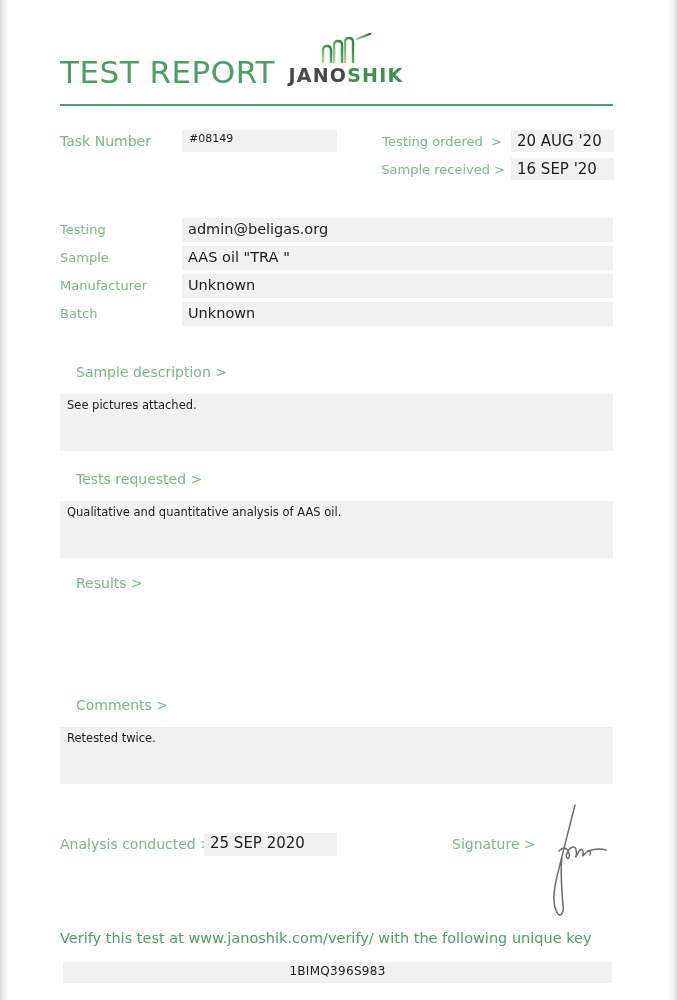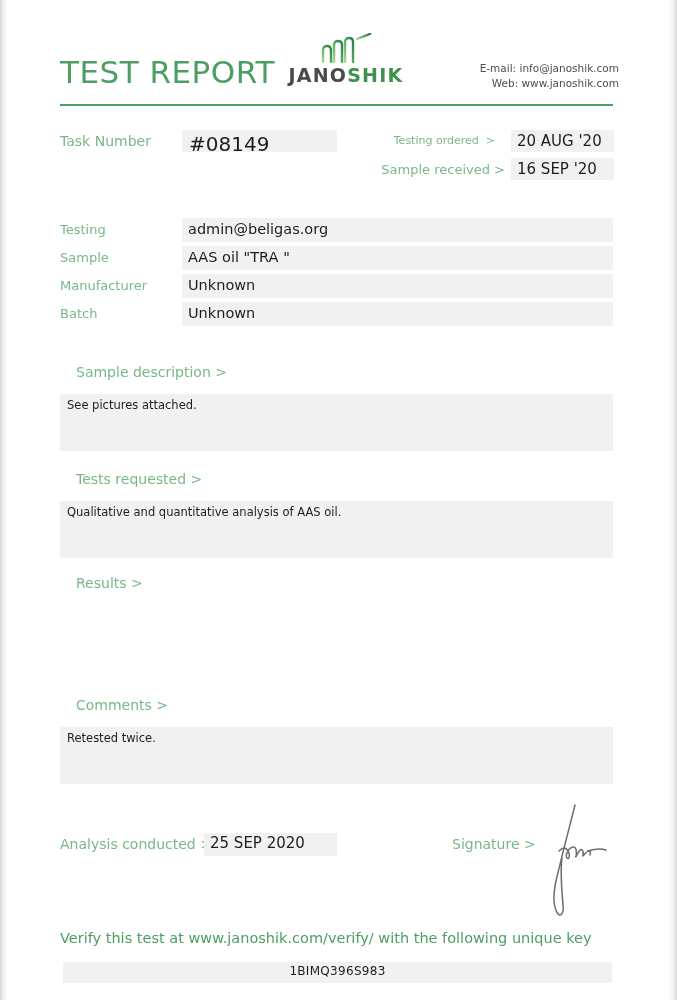--- a/index.html
+++ b/index.html
@@ -89,23 +89,23 @@
   }
   .val-txt {
     position: absolute;
     font-size: 14px;
     color: #1d1d1d;
   }
 
   
   #task-label   { position: absolute; left: 60px;  top: 133px; font-size: 14px; color: #79b887; }
   #task-box     { left: 182px; top: 130px; width: 155px; height: 22px; }
-  #task-value   { left: 189px; top: 132px; font-size: 20px; }
-
-  #ordered-label  { position: absolute; right: 182px; top: 134px; font-size: 11px; color: #79b887; white-space: nowrap;}
+  #task-value   { left: 189px; top: 132px; font-size: 11px; }
+
+  #ordered-label  { position: absolute; right: 175px; top: 134px; font-size: 13px; color: #79b887; white-space: nowrap;}
   #ordered-box    { left: 511px; top: 130px; width: 103px; height: 22px; }
   #ordered-value  { left: 517px; top: 132px; font-size: 15px; }
 
   #received-label { position: absolute; right: 172px; top: 162px; font-size: 13px; color: #79b887; white-space: nowrap;}
   #received-box   { left: 511px; top: 158px; width: 103px; height: 22px; }
   #received-value { left: 517px; top: 160px; font-size: 15px; }
 
   
   .info-row { position: absolute; left: 60px; width: 553px; height: 24px; }
   .info-row .ilabel {
@@ -216,24 +216,20 @@
           <path d="M40 29 L40 6"></path>
           <path d="M40 6 L53 1"></path>
         </g>
       </svg>
     </div>
     <div class="logo-word">
       <span class="dark">JANO</span><span class="grn1">SHIK</span>
     </div>
   </div>
 
-  <div class="contact">
-    <div>E-mail: info@janoshik.com</div>
-    <div>Web: www.janoshik.com</div>
-  </div>
 
   <div class="rule"></div>
 
   <div id="task-label">Task Number</div>
   <div id="task-box" class="val-box"></div>
   <div id="task-value" class="val-txt">#08149</div>
 
   <div id="ordered-label">
     <span>Testing ordered</span>&nbsp;&nbsp;<span>&gt;</span>
   </div>

